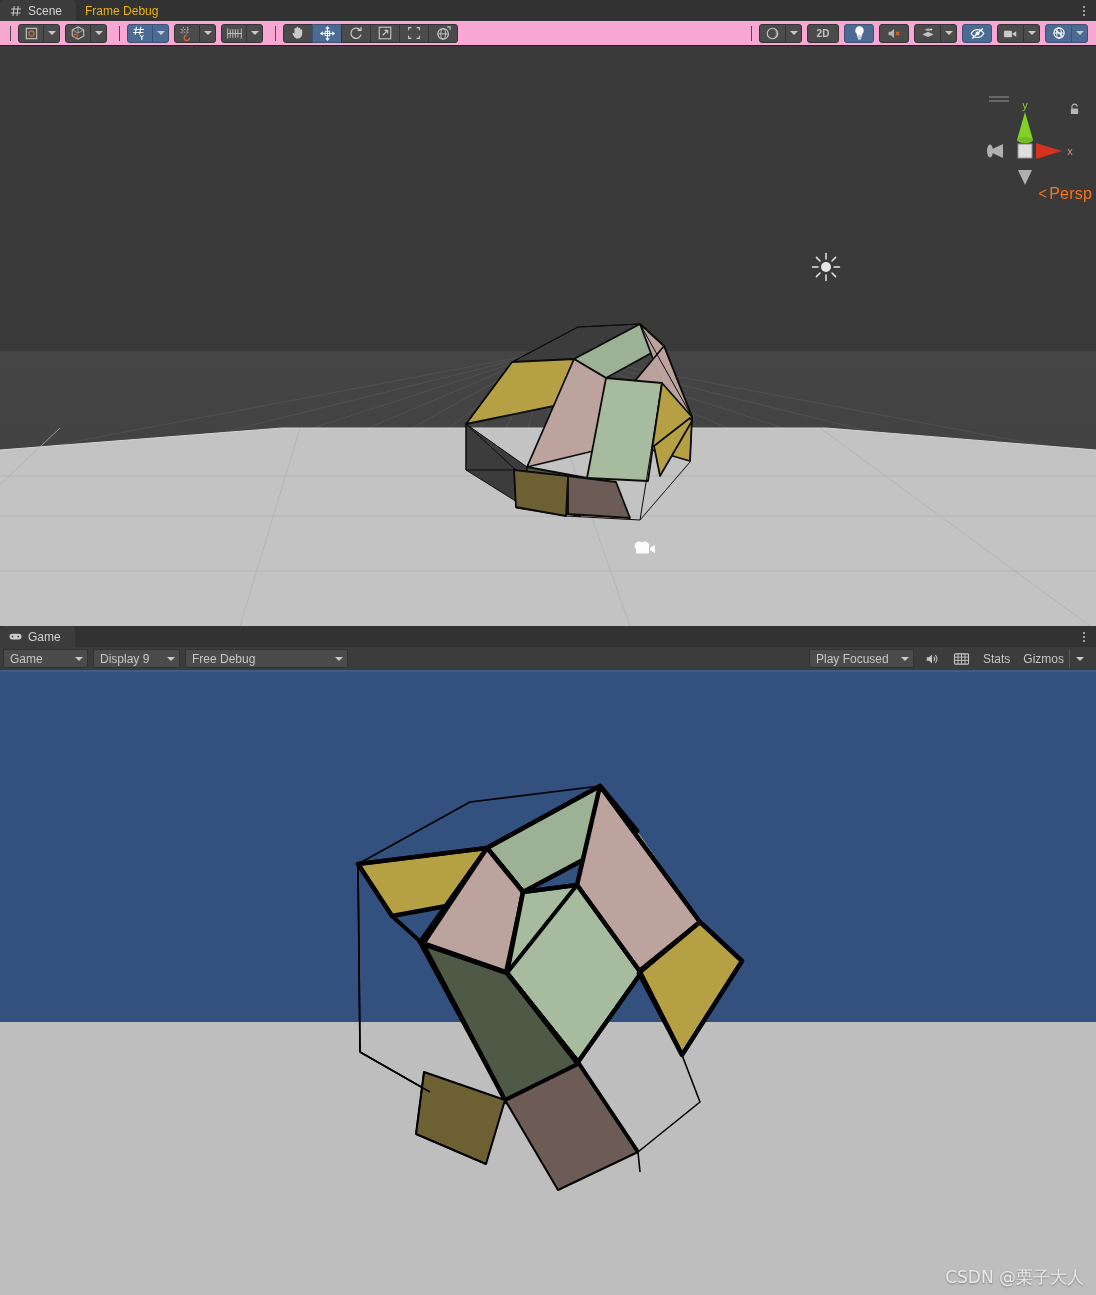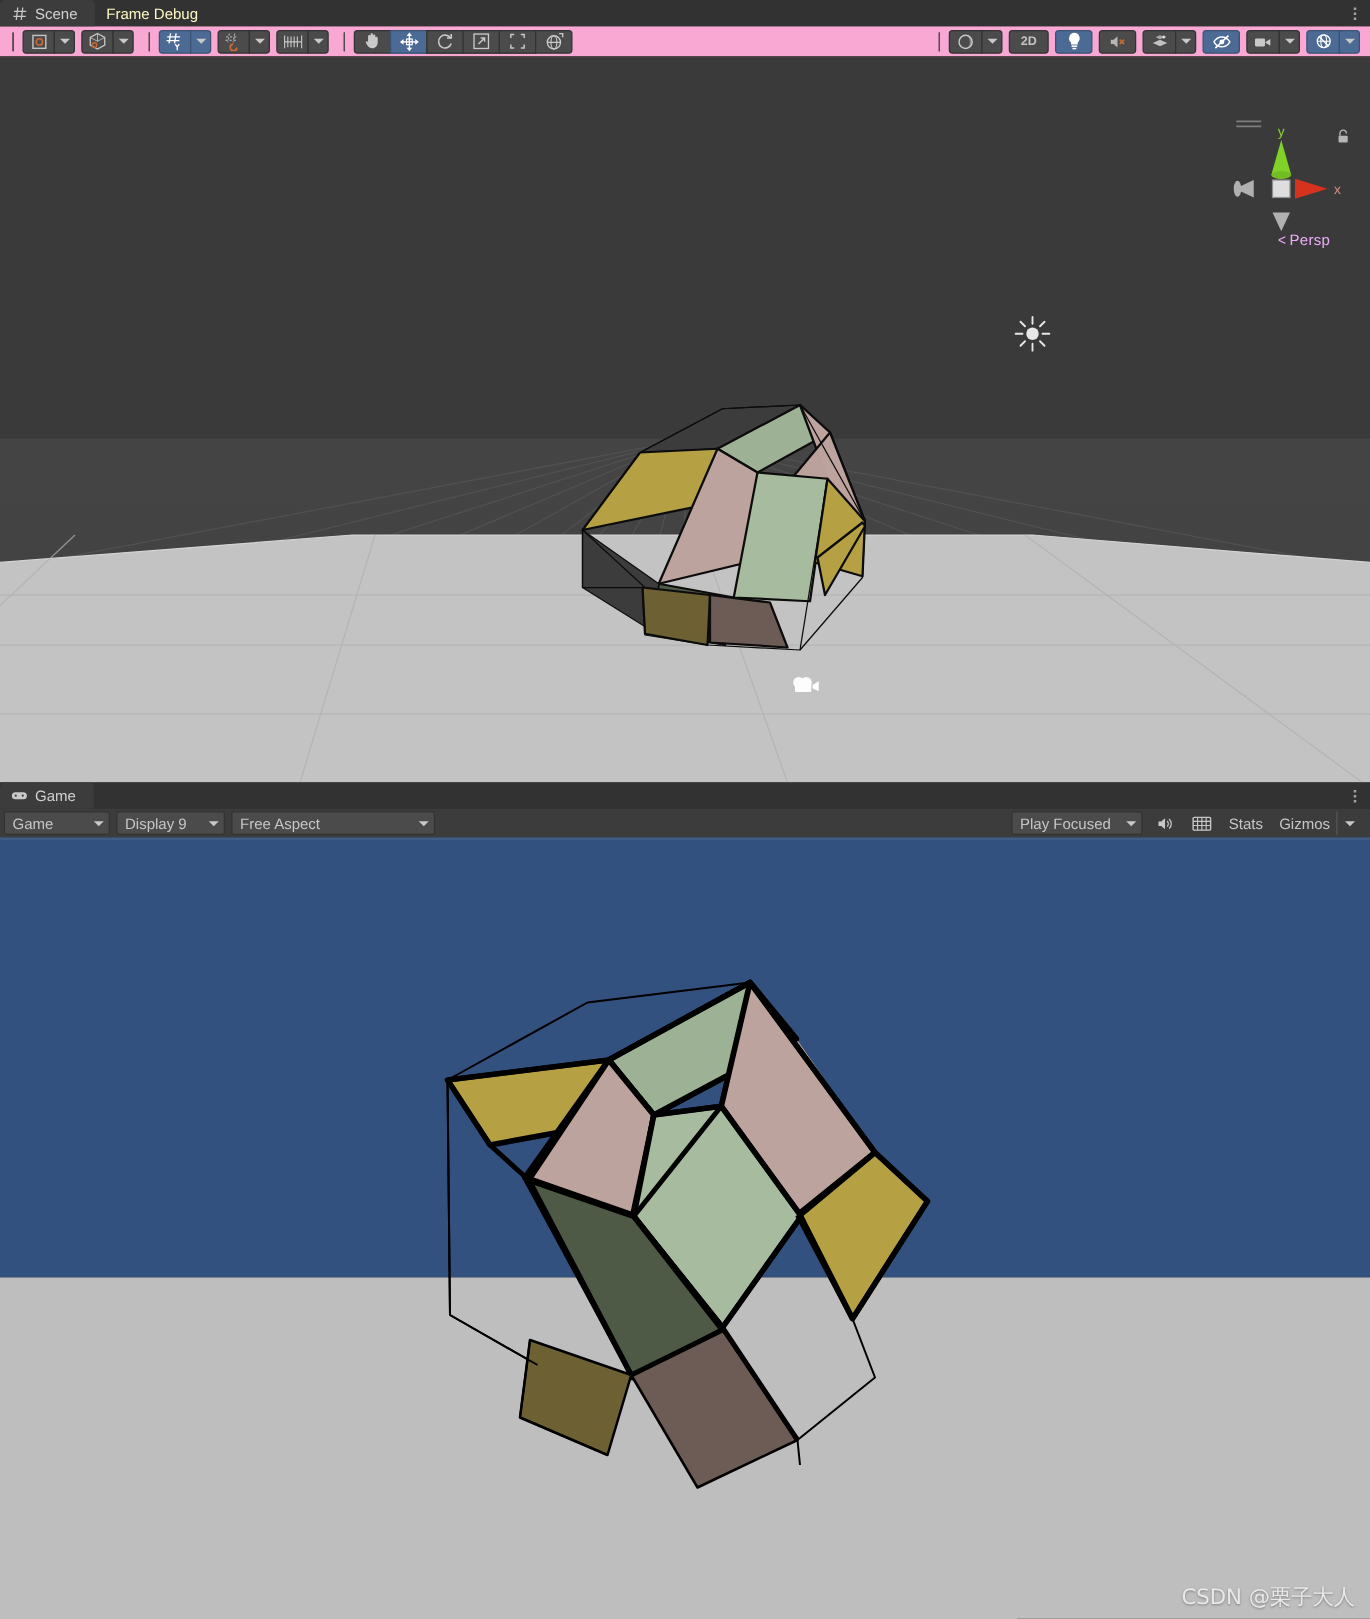--- a/index.html
+++ b/index.html
@@ -16,21 +16,21 @@
     position: relative;
     height: 21px;
     background: #323232;
     display: flex;
     align-items: flex-start;
   }
   .tab {
     height: 21px;
     padding: 0 14px 0 9px;
     display: flex; align-items: center; gap: 6px;
-    font-size: 12px; color: #fef9c3;
+    font-size: 12px; color: #eab308;
     background: transparent;
     border-top-left-radius: 4px; border-top-right-radius: 4px;
   }
   .tab.active { background: #3c3c3c; color: #d2d2d2; }
   .tab-icon { display:inline-flex; align-items:center; justify-content:center; width:13px; height:13px; }
   .kebab {
     position: absolute; right: 4px; top: 2px;
     width: 16px; height: 17px;
     display: flex; flex-direction: column; align-items: center; justify-content: center; gap: 2px;
   }
@@ -73,22 +73,22 @@
   
   #scene-view { position: relative; width: 1096px; height: 580px; overflow: hidden; background: #393939; }
   #scene-sky {
     position:absolute; left:0; top:0; width:100%; height:100%;
     background: linear-gradient(180deg,#3b3b3b 0%, #3d3d3d 44%, #454545 46%, #404040 100%);
   }
   #scene-grid { position: absolute; left: 0; top: 0; width: 100%; height: 100%; }
 
   .gizmo-axes { position: absolute; right: 16px; top: 50px; width: 110px; height: 112px; }
   .persp-label {
-    position: absolute; right: 32px; top: 139px;
-    font-size: 12px; color: #f0abfc; letter-spacing: .2px;
+    position: absolute; right: 4px; top: 139px;
+    font-size: 16px; color: #f97316; letter-spacing: .2px;
   }
   .lock-icon { position: absolute; right: 16px; top: 57px; width: 11px; height: 12px; }
   .gizmo-dashes { position: absolute; right: 86px; top: 49px; width: 22px; height: 8px; }
 
   .sun-gizmo { position: absolute; left: 811px; top: 206px; width: 30px; height: 30px; }
   .cam-gizmo { position: absolute; left: 631px; top: 491px; width: 28px; height: 22px; }
 
   
   #game-view { position: relative; width: 1096px; height: 625px; overflow: hidden; }
   #game-sky    { position:absolute; left:0; top:0; width:100%; height:56%; }
@@ -551,21 +551,21 @@
     <div class="gt-toolbar">
       <div class="gt-field" style="width:85px">
         <span class="lbl">Game</span>
         <span class="car caret-tri"></span>
       </div>
       <div class="gt-field" style="width:87px">
         <span class="lbl">Display 9</span>
         <span class="car caret-tri"></span>
       </div>
       <div class="gt-field" style="width:163px">
-        <span class="lbl">Free Aspect</span>
+        <span class="lbl">Free Debug</span>
         <span class="car caret-tri"></span>
       </div>
 
 
       <div style="flex:1"></div>
 
       <div class="gt-field" style="width:105px">
         <span class="lbl">Play Focused</span>
         <span class="car caret-tri"></span>
       </div>

